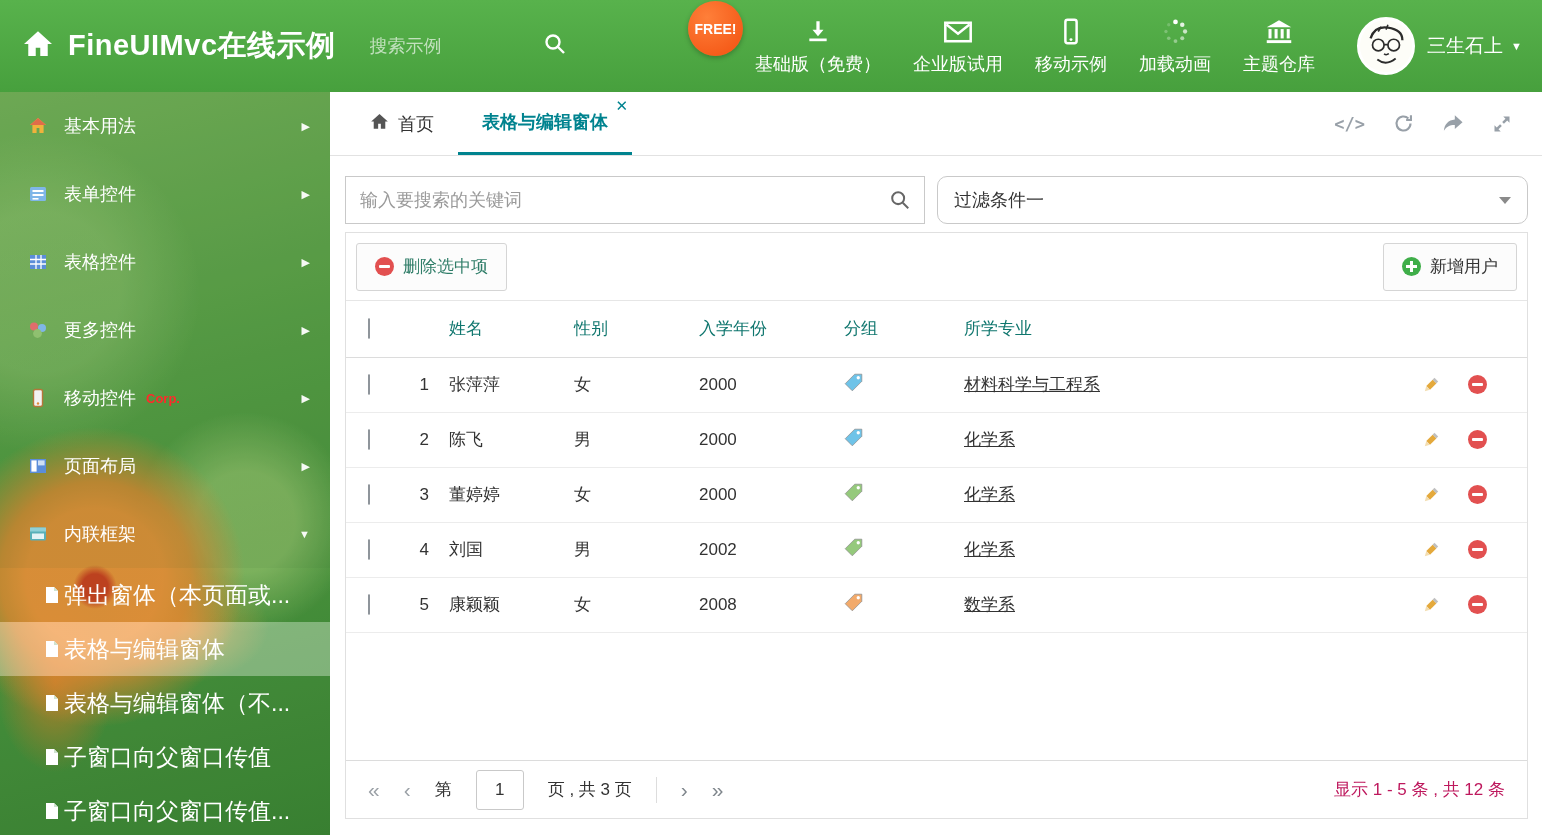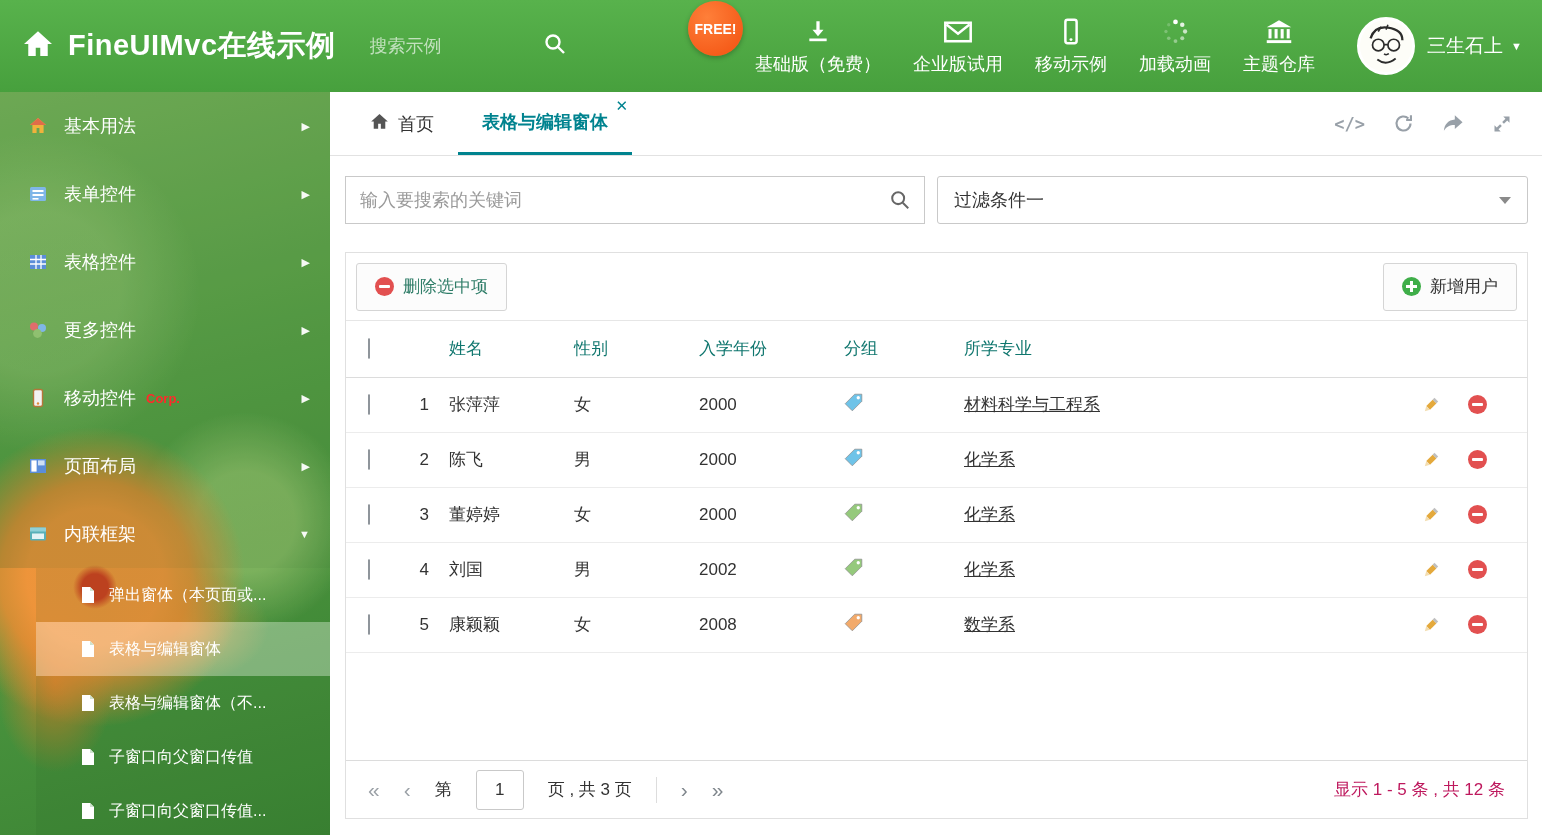--- a/index.html
+++ b/index.html
@@ -35,43 +35,43 @@
       radial-gradient(circle at 95px 495px, #cf3f20 0 13px, rgba(207,63,32,0) 22px),
       radial-gradient(circle at 95px 485px, rgba(246,148,58,.95) 0 68px, rgba(246,140,50,.8) 95px, rgba(246,148,58,0) 150px),
       radial-gradient(ellipse 85px 130px at 55px 590px, rgba(240,125,38,.75), transparent 70%),
       radial-gradient(ellipse 120px 80px at 185px 535px, rgba(248,165,70,.65), transparent 70%),
       radial-gradient(circle at 245px 430px, rgba(205,232,145,.45) 0 50px, transparent 110px),
       radial-gradient(circle at 40px 200px, rgba(195,228,150,.30) 0 80px, transparent 160px),
       linear-gradient(165deg,#7cb85e 0%,#5ba348 40%,#47913c 75%,#3c8434 100%); }
   .side-item { height:68px; display:flex; align-items:center; padding:0 20px 0 28px; gap:16px; font-size:18px; cursor:pointer; background:rgba(30,85,30,.16); }
   .side-item .arrow { margin-left:auto; font-size:11px; opacity:.95; }
   .side-badge { color:#ff2a2a; font-size:13px; margin-left:-6px; font-weight:bold; }
-  .side-child { height:54px; display:flex; align-items:center; padding:0 20px 0 44px; gap:9px; font-size:16px; cursor:pointer; background:rgba(30,85,30,.10); white-space:nowrap;margin-left:36px; }
+  .side-child { height:54px; display:flex; align-items:center; padding:0 20px 0 44px; gap:0; font-size:23px; cursor:pointer; background:rgba(30,85,30,.10); white-space:nowrap; }
   .side-child.selected { background:rgba(255,255,255,.32); }
   .sicon { width:20px; height:20px; flex:0 0 20px; display:flex; }
 
   
   .main { flex:1; display:flex; flex-direction:column; background:#fff; min-width:0; }
   .tabbar { flex:0 0 64px; border-bottom:1px solid #e2e2e2; display:flex; align-items:stretch; padding-left:16px; }
   .tab { display:flex; align-items:center; gap:9px; padding:0 24px; font-size:18px; color:#333; cursor:pointer; position:relative; }
   .tab.active { color:#00838f; font-weight:bold; border-bottom:3px solid #00838f; }
   .tab-close { position:absolute; top:6px; right:4px; font-size:15px; color:#00838f; font-weight:bold; line-height:1; cursor:pointer; }
   .tab-tools { margin-left:auto; display:flex; align-items:center; gap:28px; padding-right:30px; color:#98a0a8; }
   .tool-btn { cursor:pointer; display:flex; align-items:center; font-size:17px; font-weight:bold; font-family:"DejaVu Sans Mono","Liberation Mono",monospace; }
 
   .content { flex:1; display:flex; flex-direction:column; padding:20px 14px 16px 15px; min-height:0; }
   .filter-row { display:flex; gap:12px; flex:0 0 48px; }
   .search-box { position:relative; flex:0 0 580px; }
   .search-box input { width:100%; height:48px; border:1px solid #c9c9c9; border-radius:0; padding:0 46px 0 14px; font-size:18px; color:#333; outline:none; }
   .search-box input::placeholder { color:#9a9a9a; }
   .search-box .mag { position:absolute; right:14px; top:13px; }
-  .dropdown { flex:1; height:48px; border:1px solid #c9c9c9; border-radius:3px; display:flex; align-items:center; padding:16px 16px; font-size:18px; color:#333; cursor:pointer; }
+  .dropdown { flex:1; height:48px; border:1px solid #c9c9c9; border-radius:10px; display:flex; align-items:center; padding:16px 16px; font-size:18px; color:#333; cursor:pointer; }
   .dd-caret { margin-left:auto; width:0; height:0; border-left:6px solid transparent; border-right:6px solid transparent; border-top:7px solid #8a8a8a; }
 
-  .panel { margin-top:28px; flex:1; border:1px solid #e0e0e0; display:flex; flex-direction:column; min-height:0; }
+  .panel { margin-top:8px; flex:1; border:1px solid #e0e0e0; display:flex; flex-direction:column; min-height:0; }
   .grid-toolbar { flex:0 0 68px; display:flex; align-items:center; padding:0 10px; border-bottom:1px solid #e6e6e6; }
   .btn { display:flex; align-items:center; gap:9px; height:48px; padding:0 18px; border:1px solid #d5d5d5; border-radius:3px; background:#fcfcfc; font-size:17px; cursor:pointer; }
   .btn-delete { color:#2f7d68; }
   .btn-add { margin-left:auto; color:#333; }
   .icon-minus { width:19px; height:19px; border-radius:50%; background:#e25050; position:relative; display:inline-block; flex:0 0 19px; }
   .icon-minus::after { content:""; position:absolute; left:4px; right:4px; top:8px; height:3px; background:#fff; border-radius:1px; }
   .icon-plus { width:19px; height:19px; border-radius:50%; background:#3fae49; position:relative; display:inline-block; flex:0 0 19px; }
   .icon-plus::before { content:""; position:absolute; left:4px; right:4px; top:8px; height:3px; background:#fff; }
   .icon-plus::after { content:""; position:absolute; top:4px; bottom:4px; left:8px; width:3px; background:#fff; }
 

